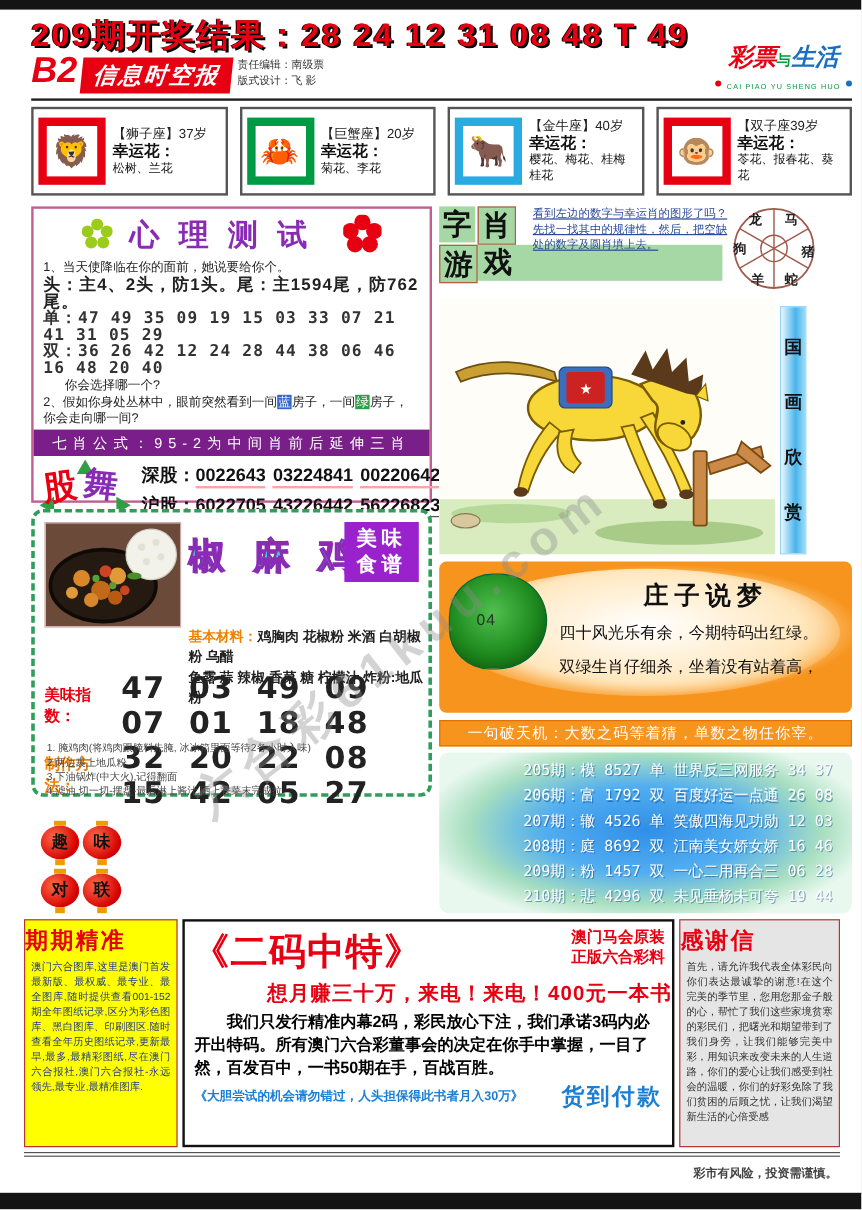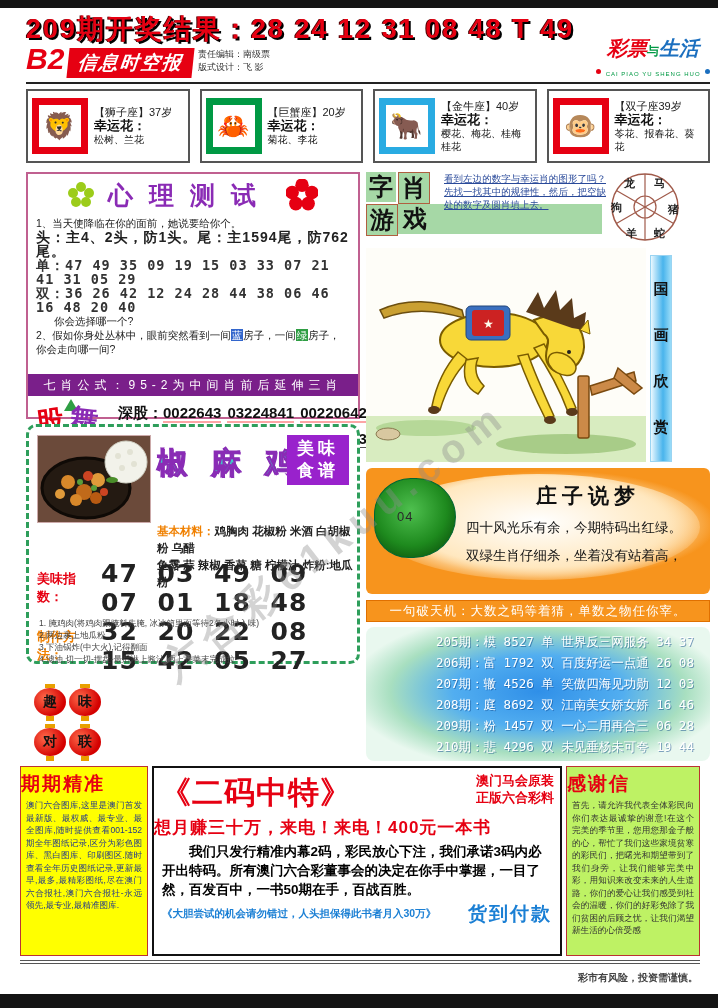--- a/index.html
+++ b/index.html
@@ -43,21 +43,21 @@
   
   .left-box{left:26px;top:172px;width:334px;height:247px;border:2px solid #c06090;background:#fff;}
   .psych-title{display:flex;align-items:center;justify-content:center;gap:14px;height:42px;}
   .psych-title .t{color:#8a2bb5;font-size:25px;font-weight:bold;letter-spacing:16px;font-family:"Liberation Serif",serif;}
   .psych-body{padding:0 8px;font-size:10.5px;line-height:14px;color:#222;}
   .psych-body .heads{font-size:14px;font-weight:bold;letter-spacing:1px;}
   .numrow{font-family:"DejaVu Sans Mono",monospace;font-size:13.5px;font-weight:bold;letter-spacing:1px;color:#333;}
   .hl-blue{background:#3366cc;color:#fff;padding:0 1px;}
   .hl-green{background:#2f9e44;color:#fff;padding:0 1px;}
   .formula-banner{height:22px;background:#7a1f8a;color:#fff;font-size:12px;letter-spacing:5px;
-    display:flex;align-items:center;justify-content:center;margin-top:18px;}
+    display:flex;align-items:center;justify-content:center;margin-top:2px;}
   .stocks{display:flex;padding:5px 6px 0 6px;gap:6px;}
   .stock-logo{width:78px;height:74px;position:relative;flex:none;}
   .stock-logo span{position:absolute;font-size:28px;font-weight:bold;font-family:"Liberation Serif",serif;}
   .sg1{left:2px;top:2px;color:#e60012;transform:rotate(-8deg);}
   .sg2{left:36px;top:0;color:#8a2bb5;transform:rotate(6deg);}
   .sg3{left:6px;top:36px;color:#1b8fd4;transform:rotate(-4deg);}
   .sg4{left:40px;top:38px;color:#f06a00;transform:rotate(8deg);}
   .tri{position:absolute;width:0;height:0;border-left:7px solid transparent;border-right:7px solid transparent;border-bottom:12px solid #2f9e44;}
   .stock-lines{font-size:15px;font-weight:bold;line-height:23px;white-space:nowrap;}
   .sgrp{border-bottom:2px solid #fca5a5;margin-right:6px;}
@@ -132,26 +132,26 @@
     font-family:"DejaVu Sans Mono",monospace;text-shadow:1px 1px 0 rgba(0,60,130,.45);white-space:nowrap;margin-left:44px;}
 
   
   .ad-left{left:20px;top:766px;width:128px;height:190px;background:#ffff00;border:1px solid #b33;}
   .ad-title{color:#e60012;font-size:19px;font-weight:bold;letter-spacing:2px;margin:4px 0 2px;}
   .ad-body{font-size:8.6px;line-height:12.5px;color:#243a8a;padding:0 5px;text-align:justify;}
   .ad-center{left:152px;top:766px;width:410px;height:190px;background:#fff;border:2px solid #111;}
   .ac-head{display:flex;align-items:flex-start;padding:4px 6px 0;}
   .ac-title{color:#e60012;font-size:31px;font-weight:bold;white-space:nowrap;letter-spacing:1px;font-family:"Liberation Serif",serif;}
   .ac-right{margin-left:auto;color:#e60012;font-size:13px;font-weight:bold;line-height:17px;white-space:nowrap;}
-  .ac-sub{color:#e60012;font-size:17px;font-weight:bold;text-align:left;margin-top:2px;letter-spacing:1px;}
+  .ac-sub{color:#e60012;font-size:17px;font-weight:bold;text-align:right;margin-top:2px;letter-spacing:1px;}
   .ac-body{font-size:13.5px;font-weight:bold;line-height:19px;padding:3px 8px 0;text-indent:2em;color:#000;}
   .ac-note{display:flex;align-items:center;padding:2px 8px;color:#1a7fd4;font-weight:bold;}
   .ac-note .n1{font-size:10.5px;}
   .ac-note .n2{font-size:19px;margin-left:auto;letter-spacing:2px;}
-  .ad-right{left:566px;top:766px;width:134px;height:190px;background:#bef264;border:1px solid #b33;}
+  .ad-right{left:566px;top:766px;width:134px;height:190px;background:#e5e5e5;border:1px solid #b33;}
   .ad-right .ad-body{color:#333;}
 
   .footer-sep{left:20px;top:960px;width:680px;height:0;border-top:4px double #555;}
   .disclaimer{right:20px;top:971px;font-size:10px;font-weight:bold;color:#444;}
 
   .wm{color:rgba(140,140,140,.38);font-size:40px;font-weight:bold;letter-spacing:8px;
     transform:rotate(-38deg);transform-origin:left top;white-space:nowrap;z-index:5;pointer-events:none;}
 </style>
 </head>
 <body>

